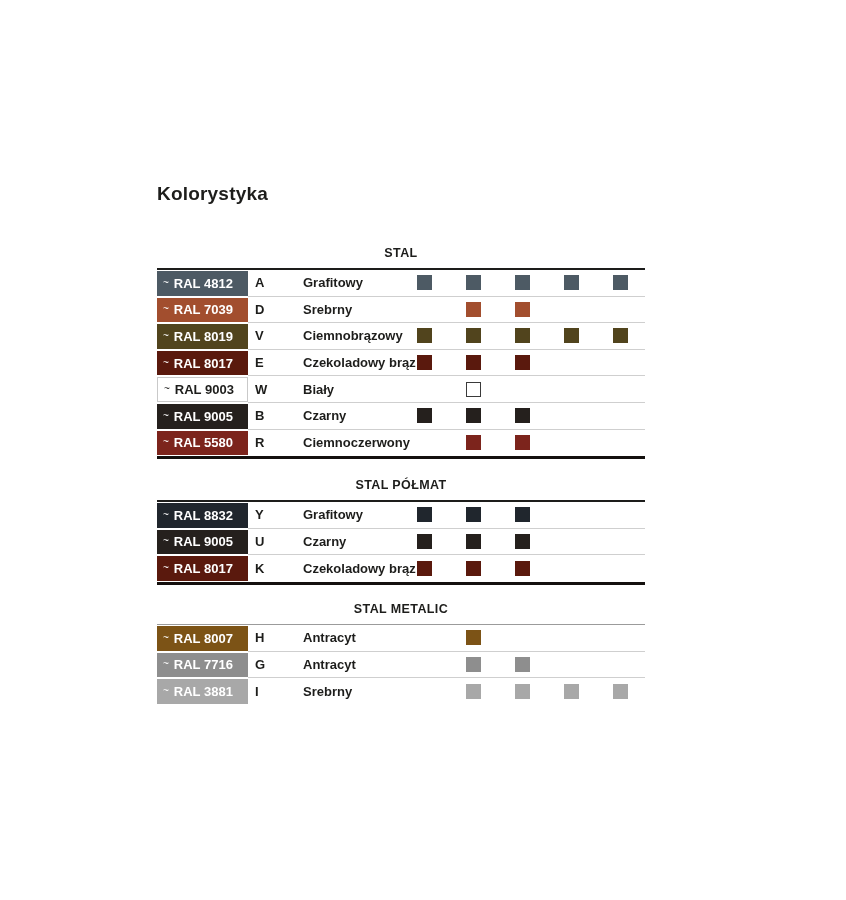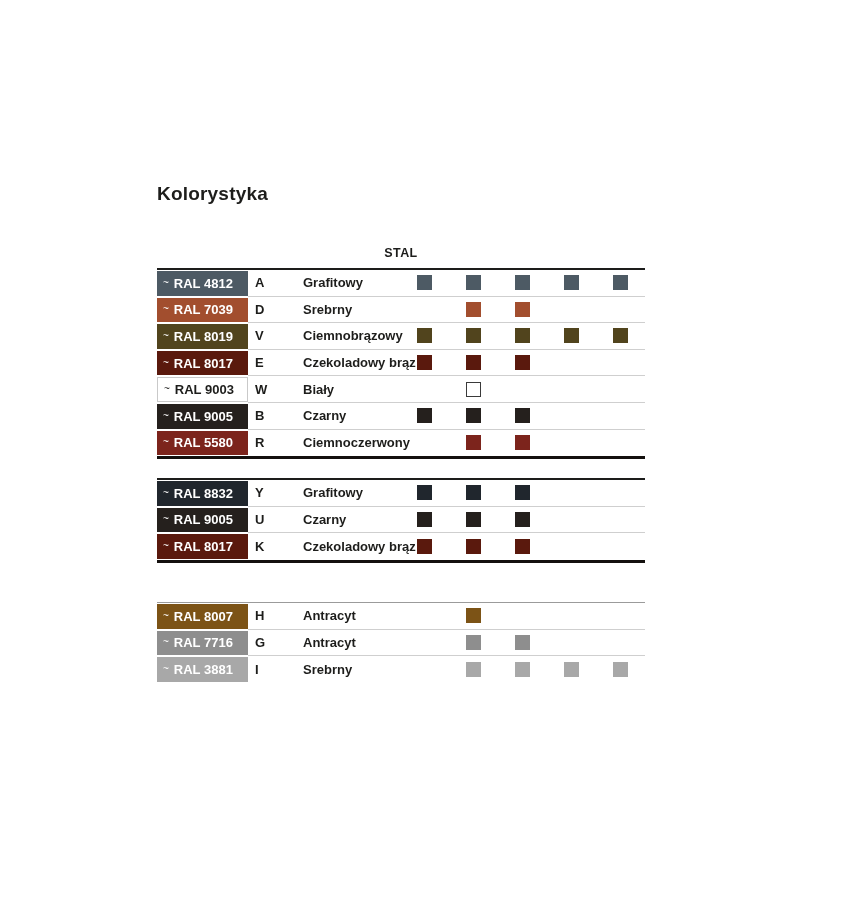--- a/index.html
+++ b/index.html
@@ -212,20 +212,21 @@
               </span>
               <span class="colcell"></span>
               <span class="colcell"></span>
             </div>
           </div>
         </div>
       </div>
   </div>
 
   <div class="section" id="sec-polmat">
+    <div class="sec-title">STAL PÓŁMAT</div>
     <div class="tbl">
         <div class="row">
           <div class="ral" style="background: rgb(32, 38, 45); color: rgb(255, 255, 255);">
             <span class="tilde">~</span>
             <span>RAL 8832</span>
           </div>
           <div class="rowline">
             <span class="code">Y</span>
             <span class="name">Grafitowy</span>
             <div class="cols">
@@ -286,20 +287,21 @@
               </span>
               <span class="colcell"></span>
               <span class="colcell"></span>
             </div>
           </div>
         </div>
       </div>
   </div>
 
   <div class="section" id="sec-metalic">
+    <div class="sec-title">STAL METALIC</div>
     <div class="tbl">
         <div class="row">
           <div class="ral" style="background: rgb(124, 83, 22); color: rgb(255, 255, 255);">
             <span class="tilde">~</span>
             <span>RAL 8007</span>
           </div>
           <div class="rowline">
             <span class="code">H</span>
             <span class="name">Antracyt</span>
             <div class="cols">

